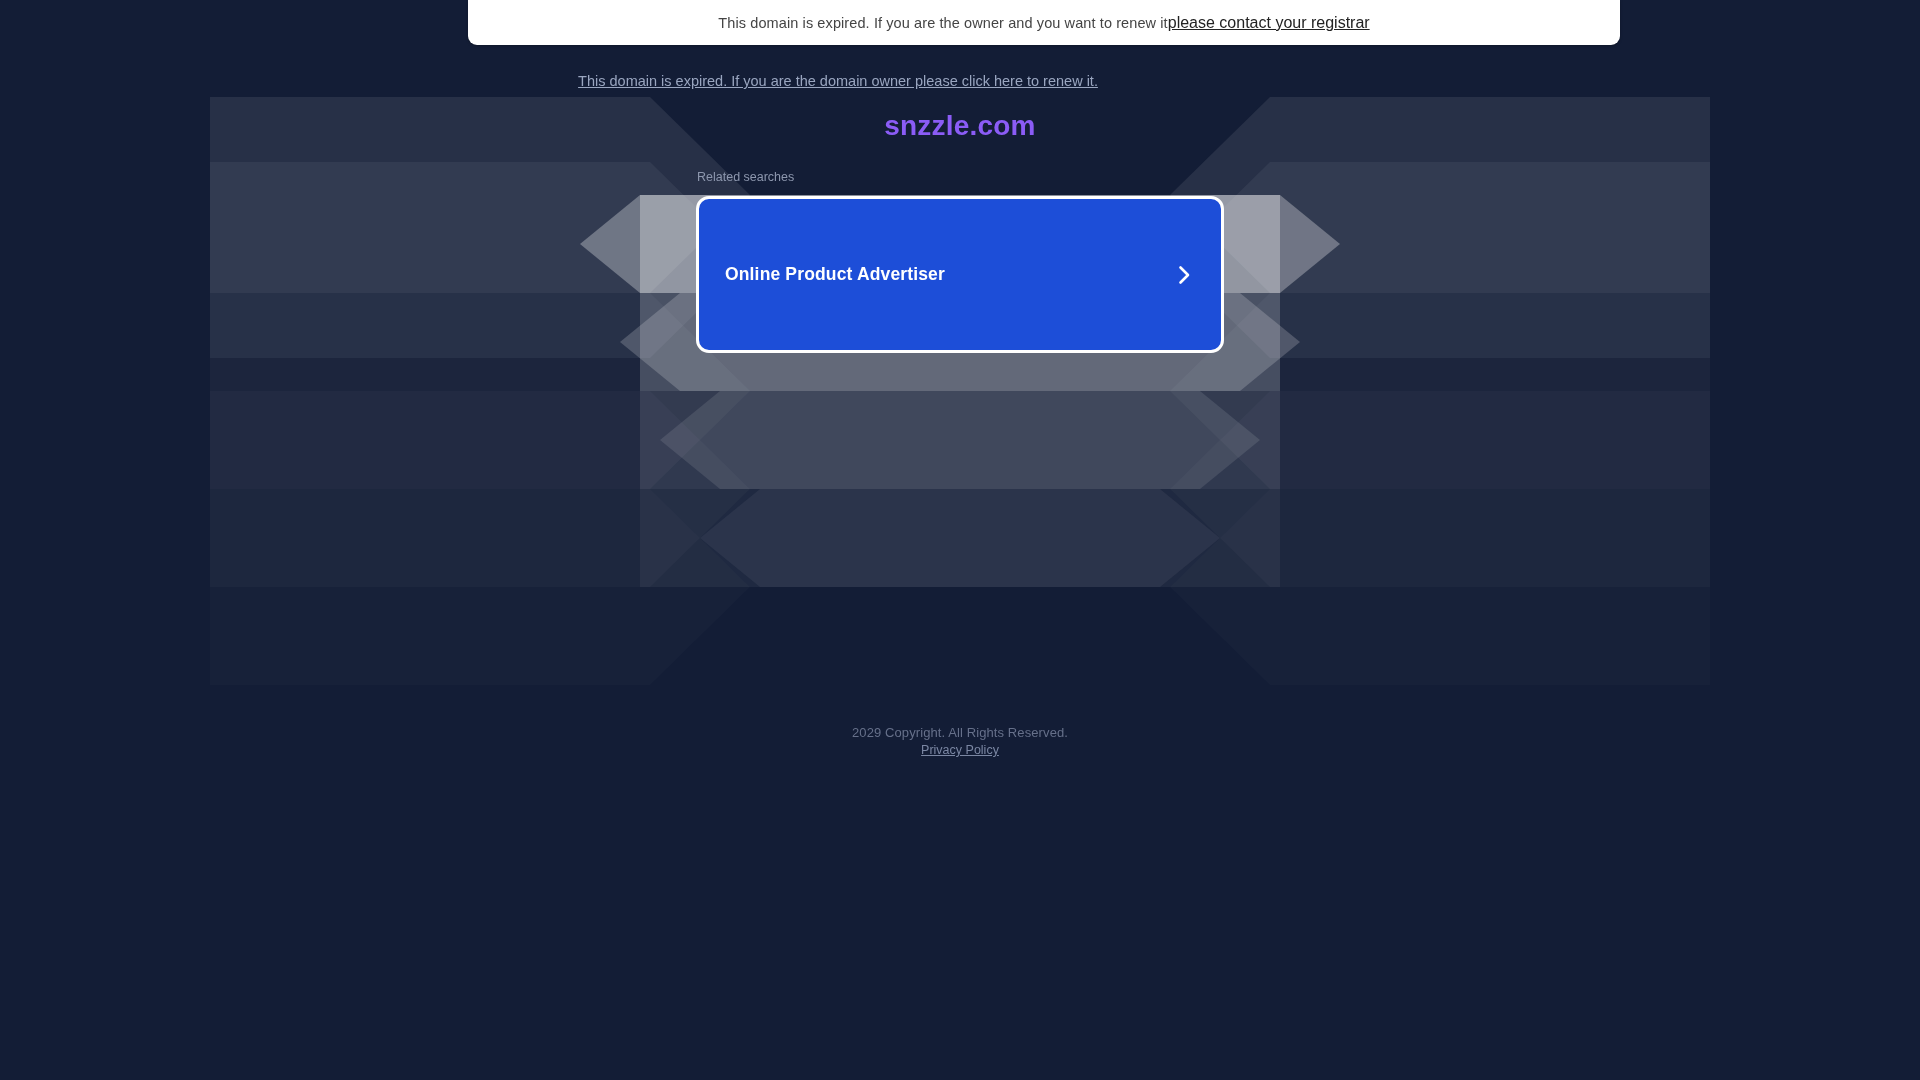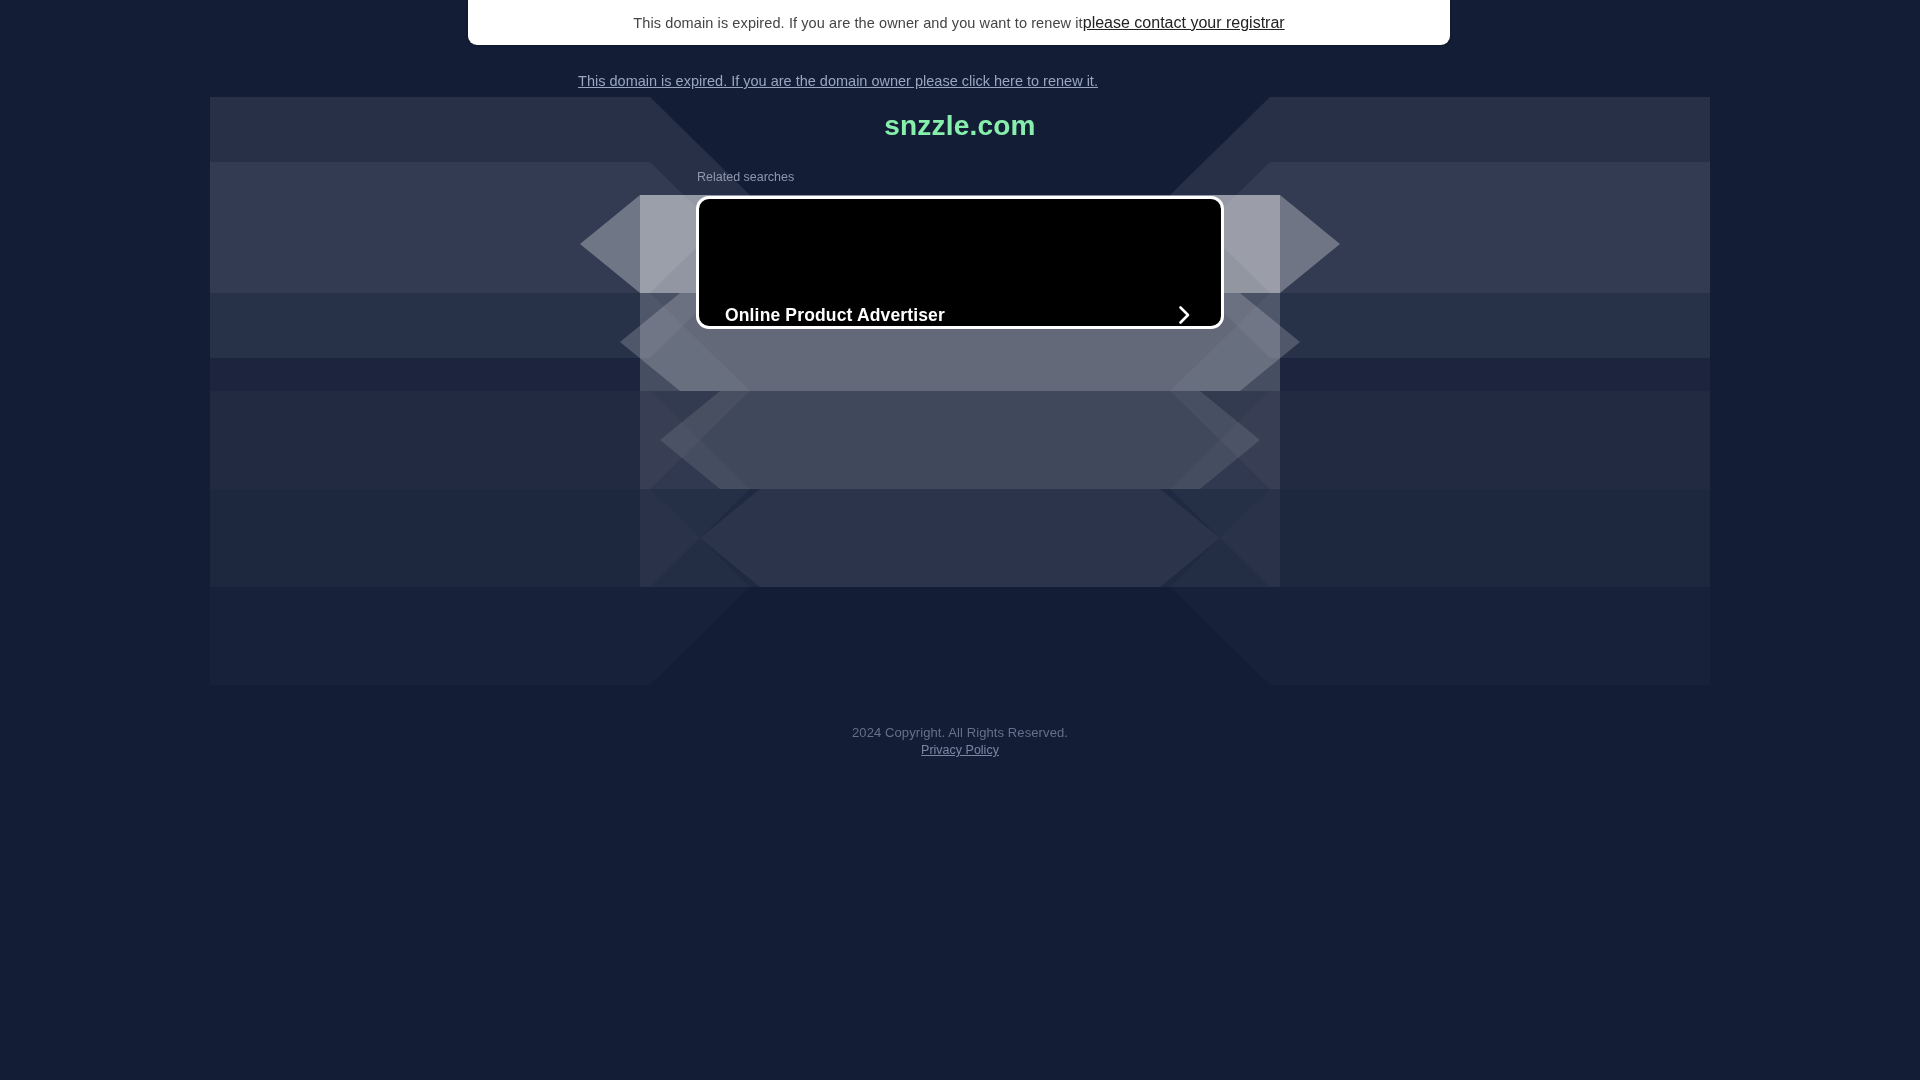--- a/index.html
+++ b/index.html
@@ -22,21 +22,21 @@
     left:210px; top:97px;
     width:1500px; height:588px;
     pointer-events:none;
   }
   #bg-art svg { display:block; width:100%; height:100%; }
 
   
   #expired-banner {
     position:absolute;
     left:468px; top:0;
-    width:982px; height:45px;
+    width:1152px; height:45px;
     background:#ffffff;
     border-bottom-left-radius:9px;
     border-bottom-right-radius:9px;
     display:flex;
     align-items:center;
     justify-content:center;
     box-shadow:0 1px 3px rgba(0,0,0,.25);
     z-index:30;
   }
   #expired-banner .banner-text {
@@ -73,47 +73,47 @@
     cursor:pointer;
   }
 
   #domain-title {
     position:absolute;
     left:0; top:110px;
     width:1920px;
     text-align:center;
     font-size:28px;
     font-weight:bold;
-    color:#86efac;
+    color:#8b5cf6;
     letter-spacing:.2px;
   }
 
   #cards-wrap {
     position:absolute;
     left:696px; top:170px;
     width:528px;
   }
 
   #related-label {
     font-size:12.5px;
     color:#8d97ae;
     margin-bottom:12px;
     padding-left:1px;
   }
 
   .search-card {
     position:relative;
     width:528px;
-    height:133px;
+    height:157px;
     margin-bottom:27px;
-    background:#000000;
+    background:#1d4ed8;
     border:3px solid #ffffff;
     border-radius:13px;
     display:flex;
-    align-items:flex-end;
+    align-items:center;
     justify-content:space-between;
     padding:0 26px;
     cursor:pointer;
     text-decoration:none;
   }
   .search-card .card-label {
     font-size:17.5px;
     font-weight:bold;
     color:#ffffff;
     letter-spacing:.15px;
@@ -209,18 +209,18 @@
             <path d="M7.5 3.5 L15 11 L7.5 18.5" stroke="#ffffff" stroke-width="2.6" stroke-linecap="round" stroke-linejoin="round"></path>
           </svg>
         </span>
       </a>
 
 
 
     </div>
 
     <div id="footer">
-      <div id="copyright">2024 Copyright. All Rights Reserved.</div>
+      <div id="copyright">2029 Copyright. All Rights Reserved.</div>
       <a id="privacy-link" href="#">Privacy Policy</a>
     </div>
 
   </div>
 </div>
 
 </body></html>

